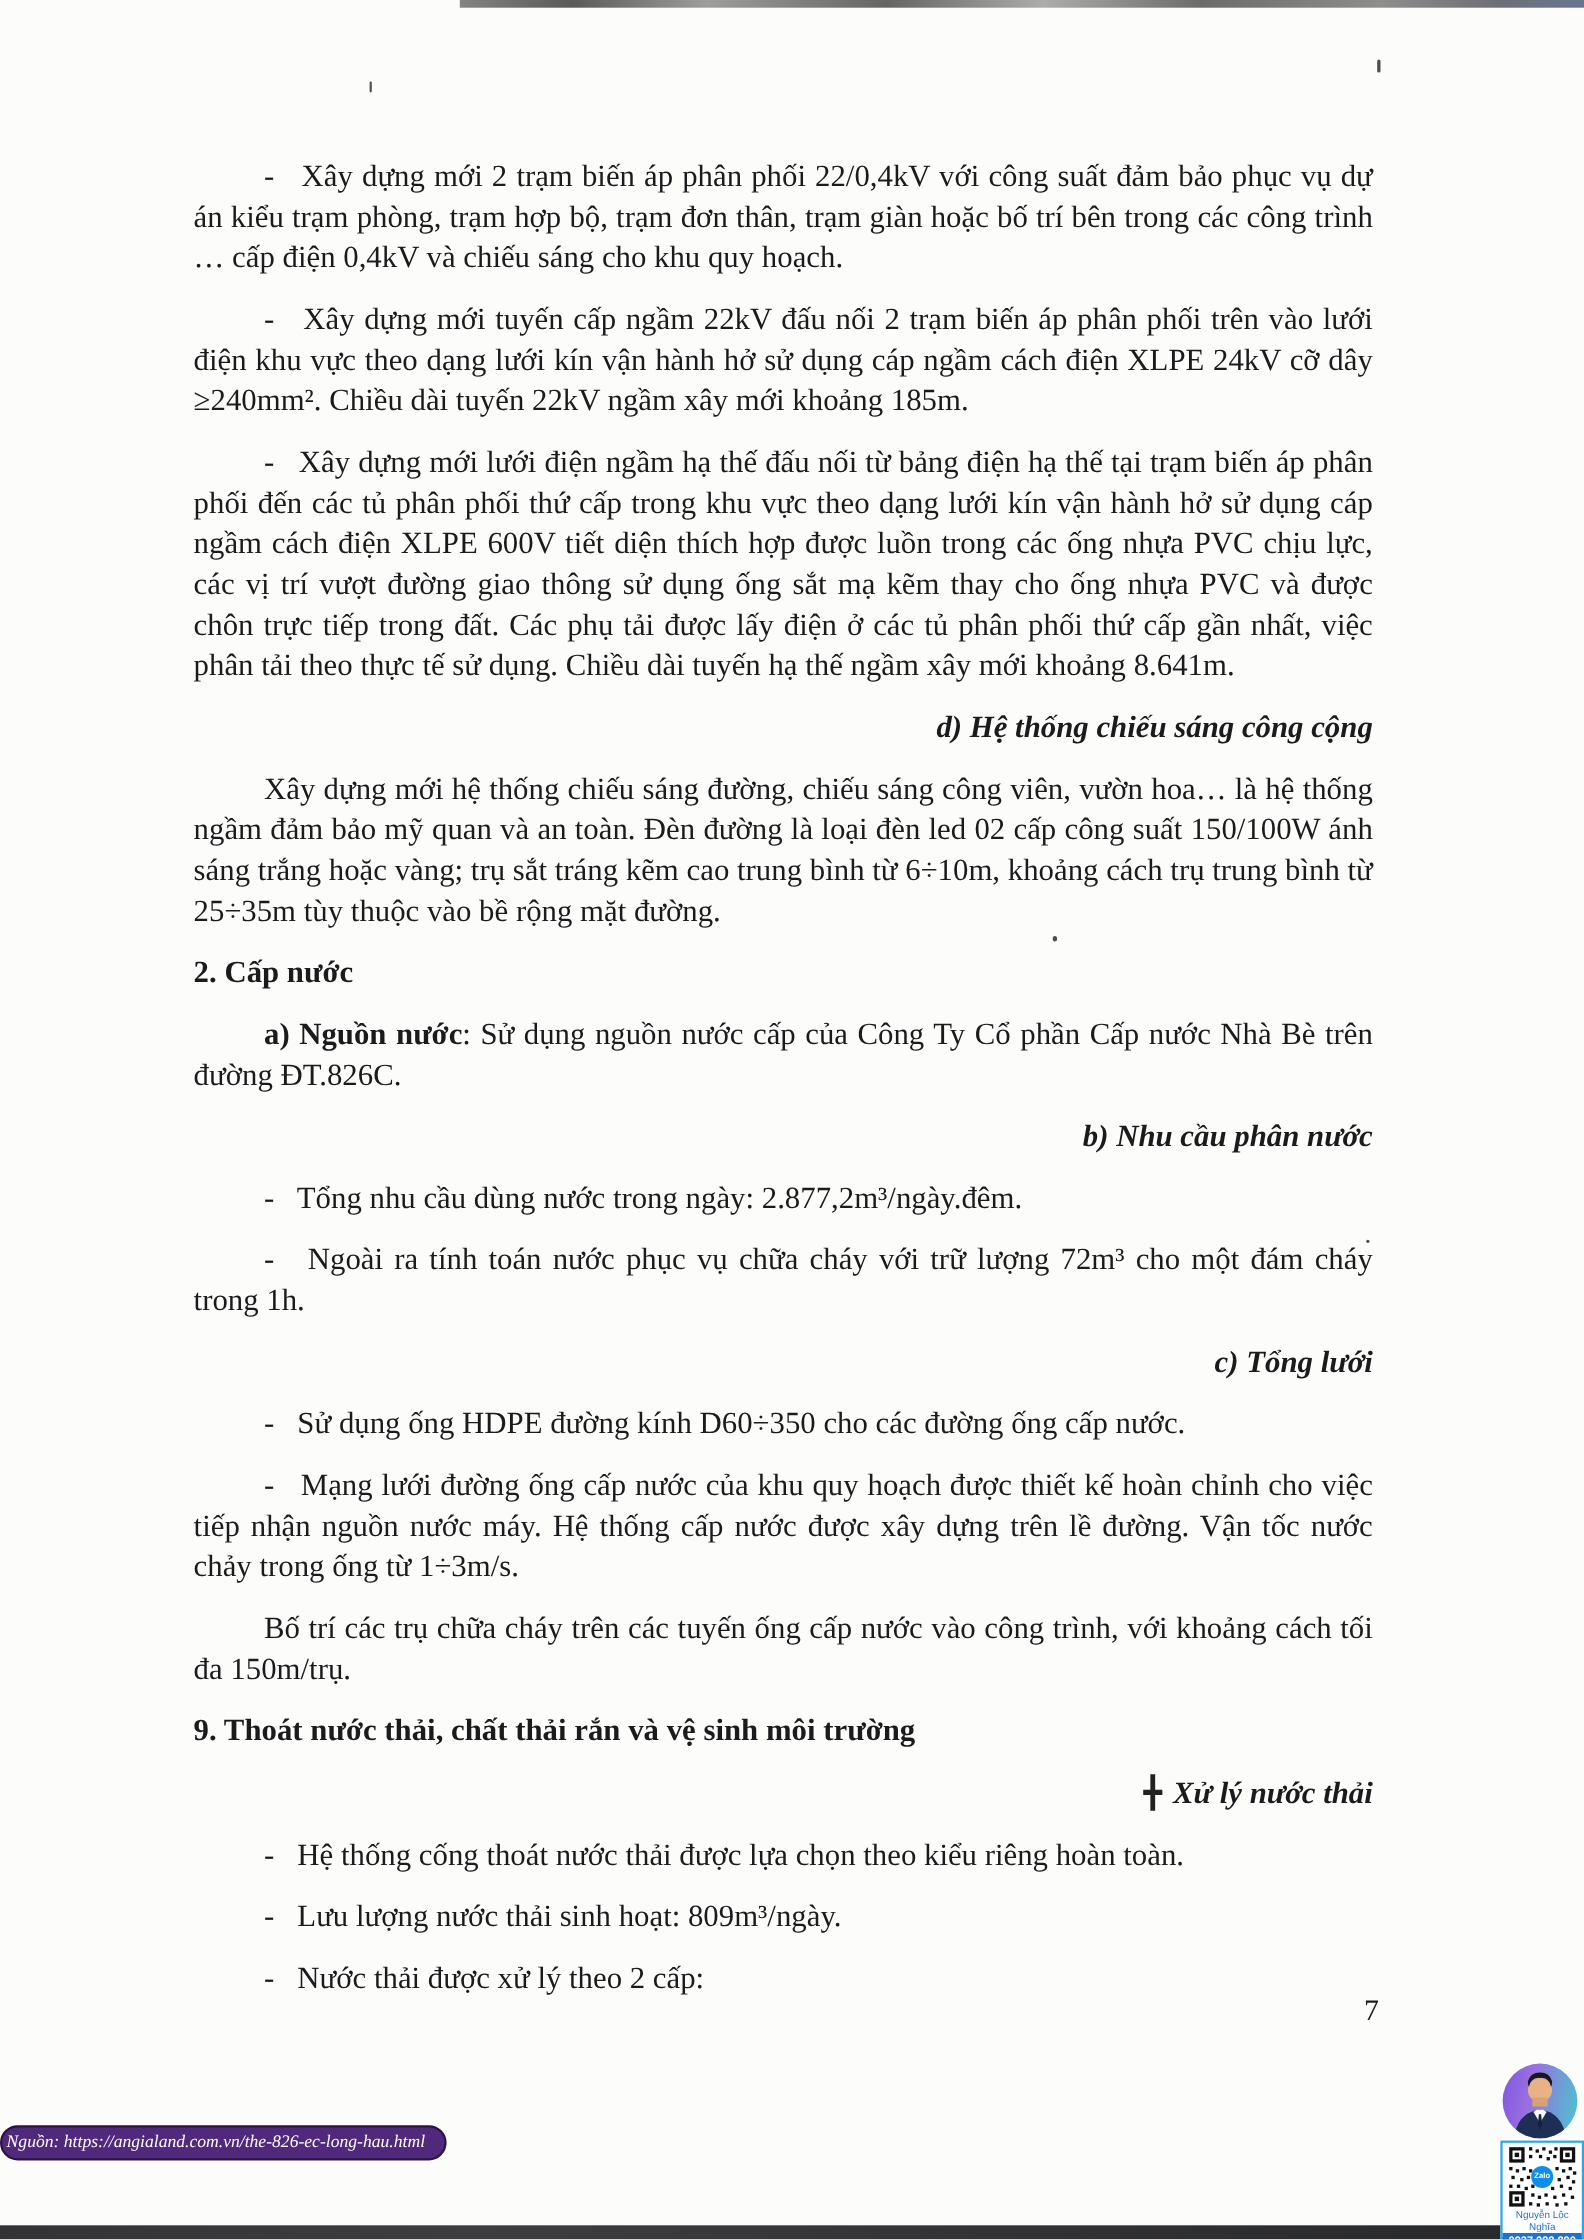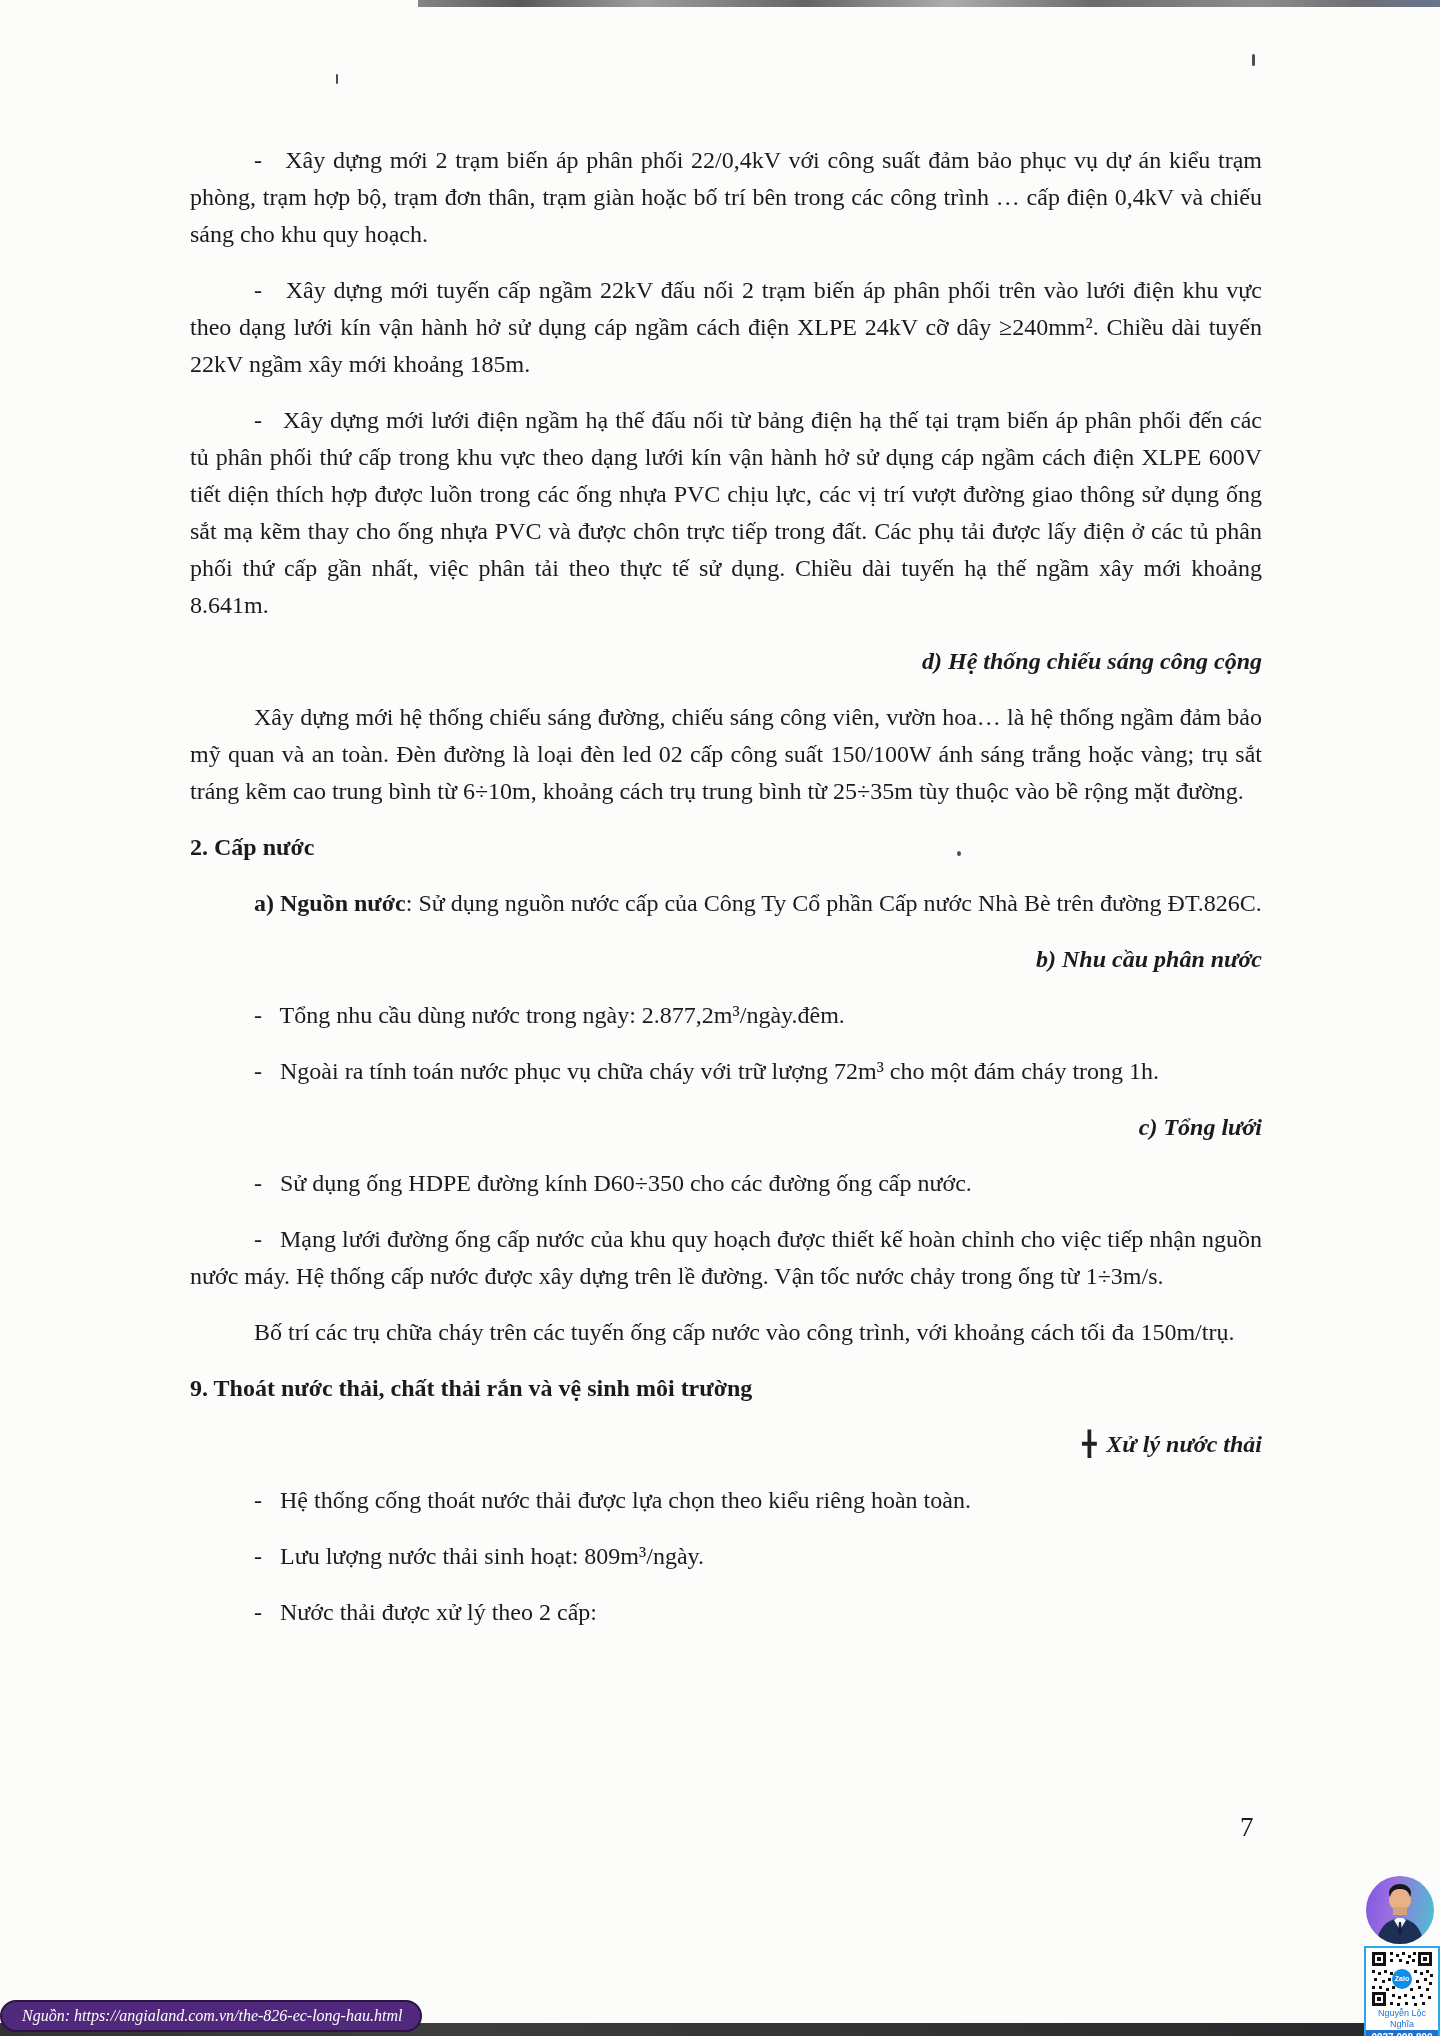--- a/index.html
+++ b/index.html
@@ -24,43 +24,43 @@
     background:linear-gradient(90deg,#333335,#3d3d40 30%,#323234 65%,#27282b 100%);
   }
   .speck{position:absolute;background:#4e4e50;border-radius:2px;}
   .speck.s1{left:336px;top:74px;width:2px;height:10px;}
   .speck.s2{left:1252px;top:54px;width:3px;height:12px;}
   .speck.s3{left:957px;top:851px;width:4px;height:5px;border-radius:50%;}
   .speck.s4{left:1242px;top:1127px;width:3px;height:3px;border-radius:50%;}
 
   
   .doc{
-    position:absolute;left:190px;top:142px;width:1072px;
-    font-size:24px;line-height:37px;
+    position:absolute;left:176px;top:142px;width:1072px;
+    font-size:28px;line-height:37px;
     text-align:justify;
   }
   .doc p{margin:0 0 19px 0;}
   .doc p.indent{text-indent:64px;}
   .h-num{font-weight:bold;margin-left:64px;text-indent:0 !important;text-align:left;}
   .h-it{font-weight:bold;font-style:italic;margin-left:64px;text-indent:0 !important;text-align:right;}
   .lead-bi{font-weight:bold;}
   .plus-glyph{
     font-family:"DejaVu Sans Mono", monospace;
     font-weight:bold;font-style:normal;
     margin-right:10px;color:#222;
   }
   .pageno{
     position:absolute;left:1240px;top:1812px;
     font-size:27px;font-family:"Liberation Serif",serif;
   }
 
   
   .src-badge{
-    position:absolute;left:0px;top:2000px;height:24px;
-    padding:2px 18px 2px 20px;
+    position:absolute;left:0px;top:1932px;height:24px;
+    padding:2px 18px 2px 4px;
     background:#50287c;border:2px solid #2c1245;border-radius:16px;
     color:#ffffff;font-style:italic;font-size:16px;line-height:24px;
     font-family:"Liberation Serif",serif;white-space:nowrap;
     z-index:5;
     text-align:right;
   }
 
   
   .avatar{
     position:absolute;left:1366px;top:1876px;width:68px;height:68px;

